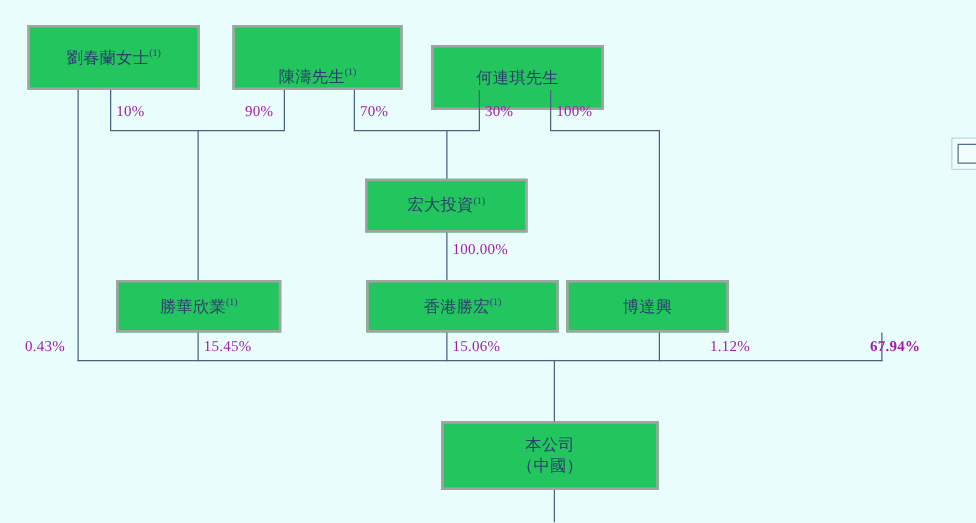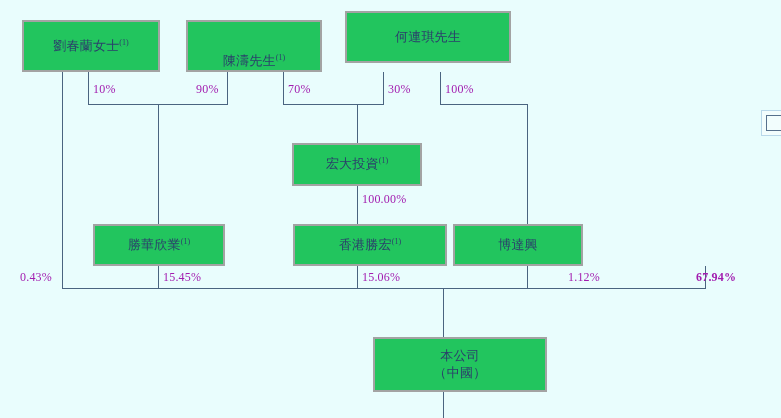--- a/index.html
+++ b/index.html
@@ -78,21 +78,21 @@
       <span>劉春蘭女士</span><span class="sup">(1)</span>
     </span>
   </div>
 
   <div class="node" style="left:186px; top:20px; width:136px; height:52px;align-items:flex-end;">
     <span class="node-lines">
       <span>陳濤先生</span><span class="sup">(1)</span>
     </span>
   </div>
 
-  <div class="node" style="left:345px; top:11px; width:166px; height:52px;text-align:right;">
+  <div class="node" style="left:345px; top:36px; width:138px; height:52px;text-align:right;">
     <span class="node-lines">
       <span>何連琪先生</span><span class="sup"></span>
     </span>
   </div>
 
   <div class="node" style="left:292px; top:143px; width:130px; height:43px;">
     <span class="node-lines">
       <span>宏大投資</span><span class="sup">(1)</span>
     </span>
   </div>
@@ -109,21 +109,21 @@
     </span>
   </div>
 
   <div class="node" style="left:453px; top:224px; width:130px; height:42px;">
     <span class="node-lines">
       <span>博達興</span><span class="sup"></span>
     </span>
   </div>
 
 
-  <div class="node" style="left:353px; top:337px; width:174px; height:55px;margin-left:20px;">
+  <div class="node" style="left:353px; top:337px; width:174px; height:55px;">
     <span class="node-lines">
       <span>本公司</span><br>
       <span>（中國）</span>
     </span>
   </div>
 
   <div class="conn v" style="left:62px; top:72px; height:217px;"></div>
 
   <div class="conn v" style="left:88px; top:72px; height:32px;"></div>
   <div class="conn h" style="left:88px; top:104px; width:140px;"></div>

